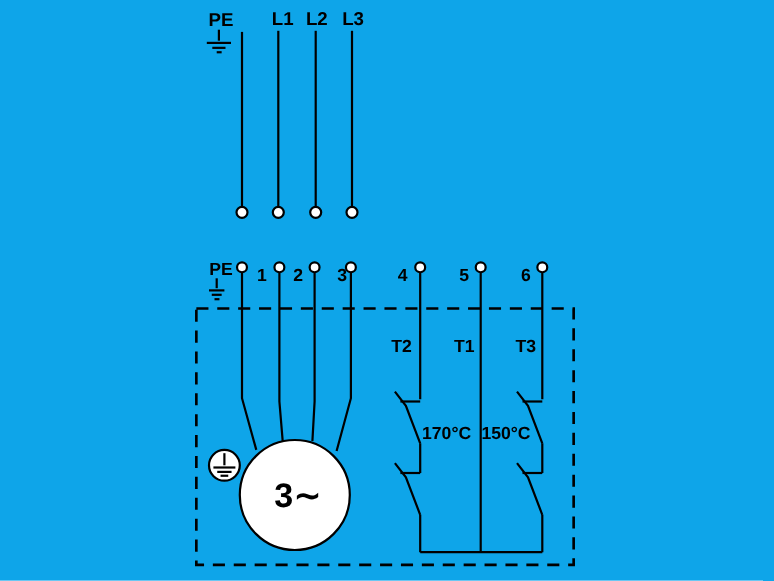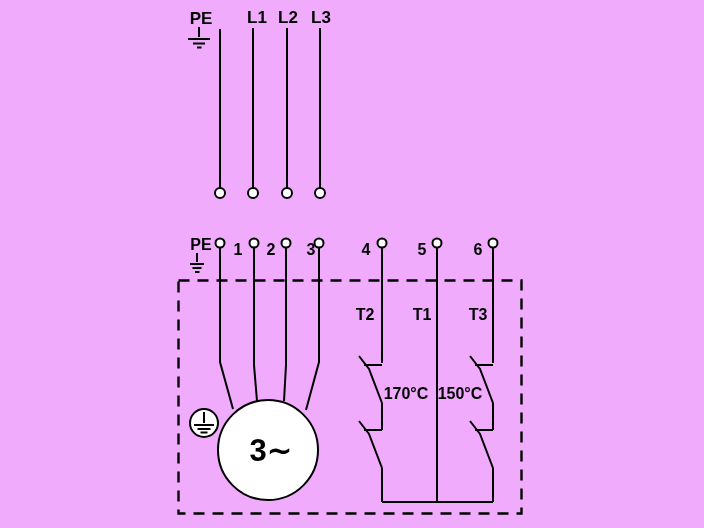--- a/index.html
+++ b/index.html
@@ -1,20 +1,20 @@
 <!DOCTYPE html>
 <html><head>
 <meta charset="utf-8">
 <style>
   html, body { margin: 0; padding: 0; background: #ffffff; }
   .screen {
     position: relative;
     width: 704px;
     height: 528px;
-    background: #f0abfc;
+    background: #0ea5e9;
     overflow: hidden;
     font-family: "Liberation Sans", "DejaVu Sans", sans-serif;
   }
   svg { display: block; }
   .stroke { stroke: #000000; stroke-width: 2; fill: none; stroke-linecap: butt; }
   .terminal { stroke: #000000; stroke-width: 2; fill: #ffffff; }
   .dashed { stroke: #000000; stroke-width: 2.4; fill: none; stroke-dasharray: 11 8; }
   .lbl { fill: #000000; font-family: "Liberation Sans", "DejaVu Sans", sans-serif; font-weight: 700; }
   .lbl-supply { font-size: 17px; }
   .lbl-term { font-size: 16px; }

